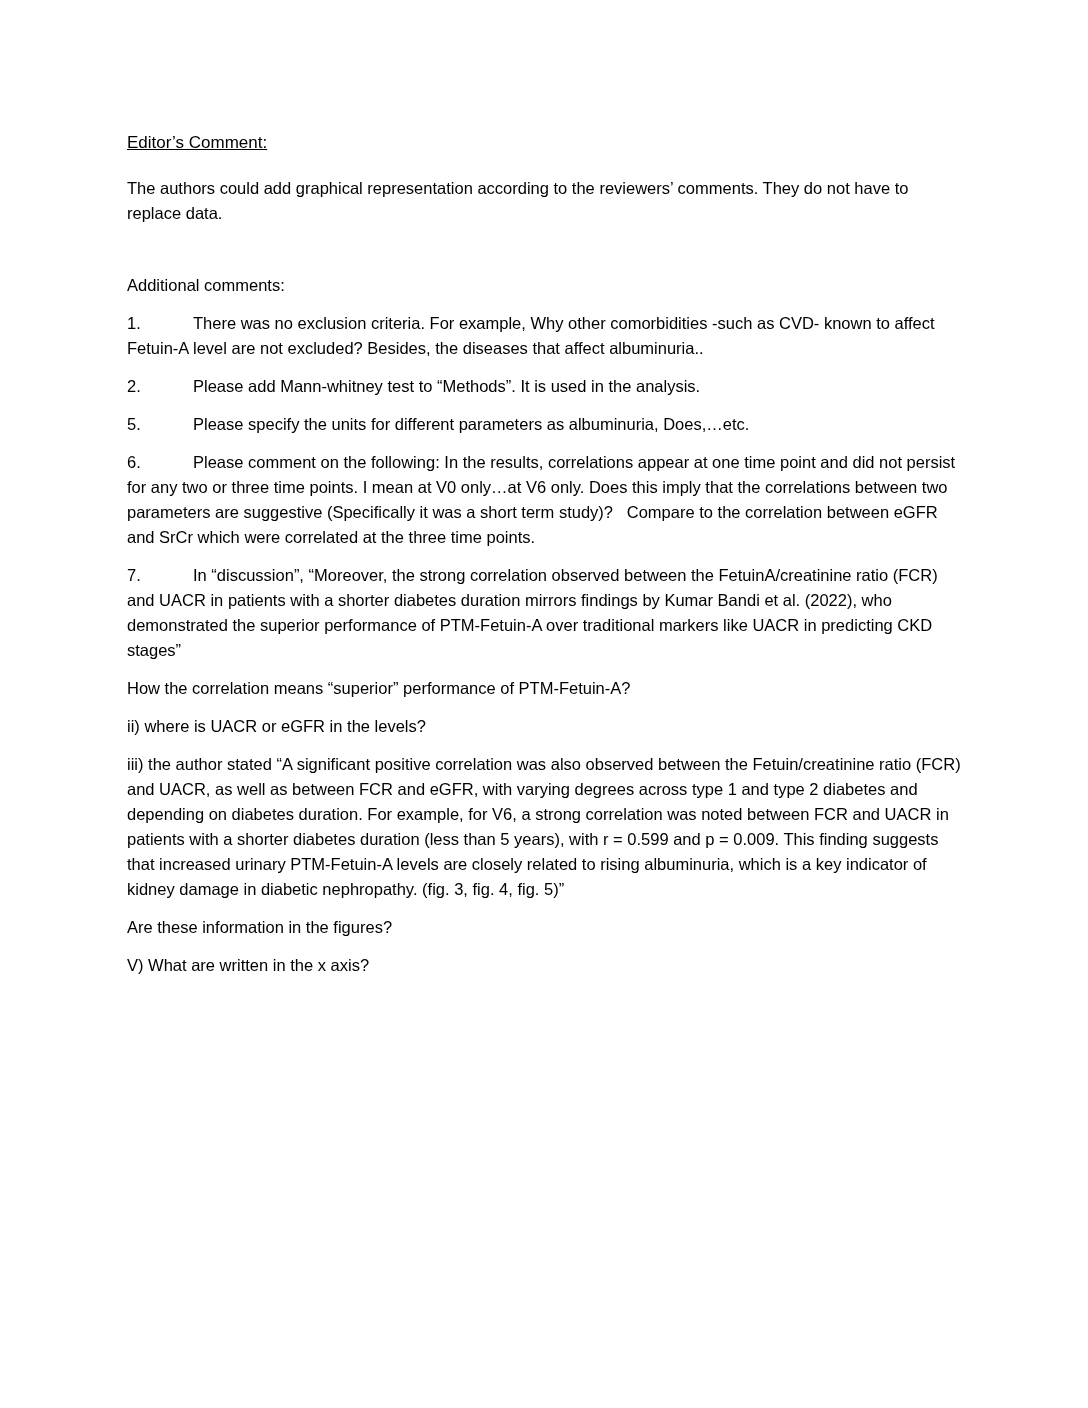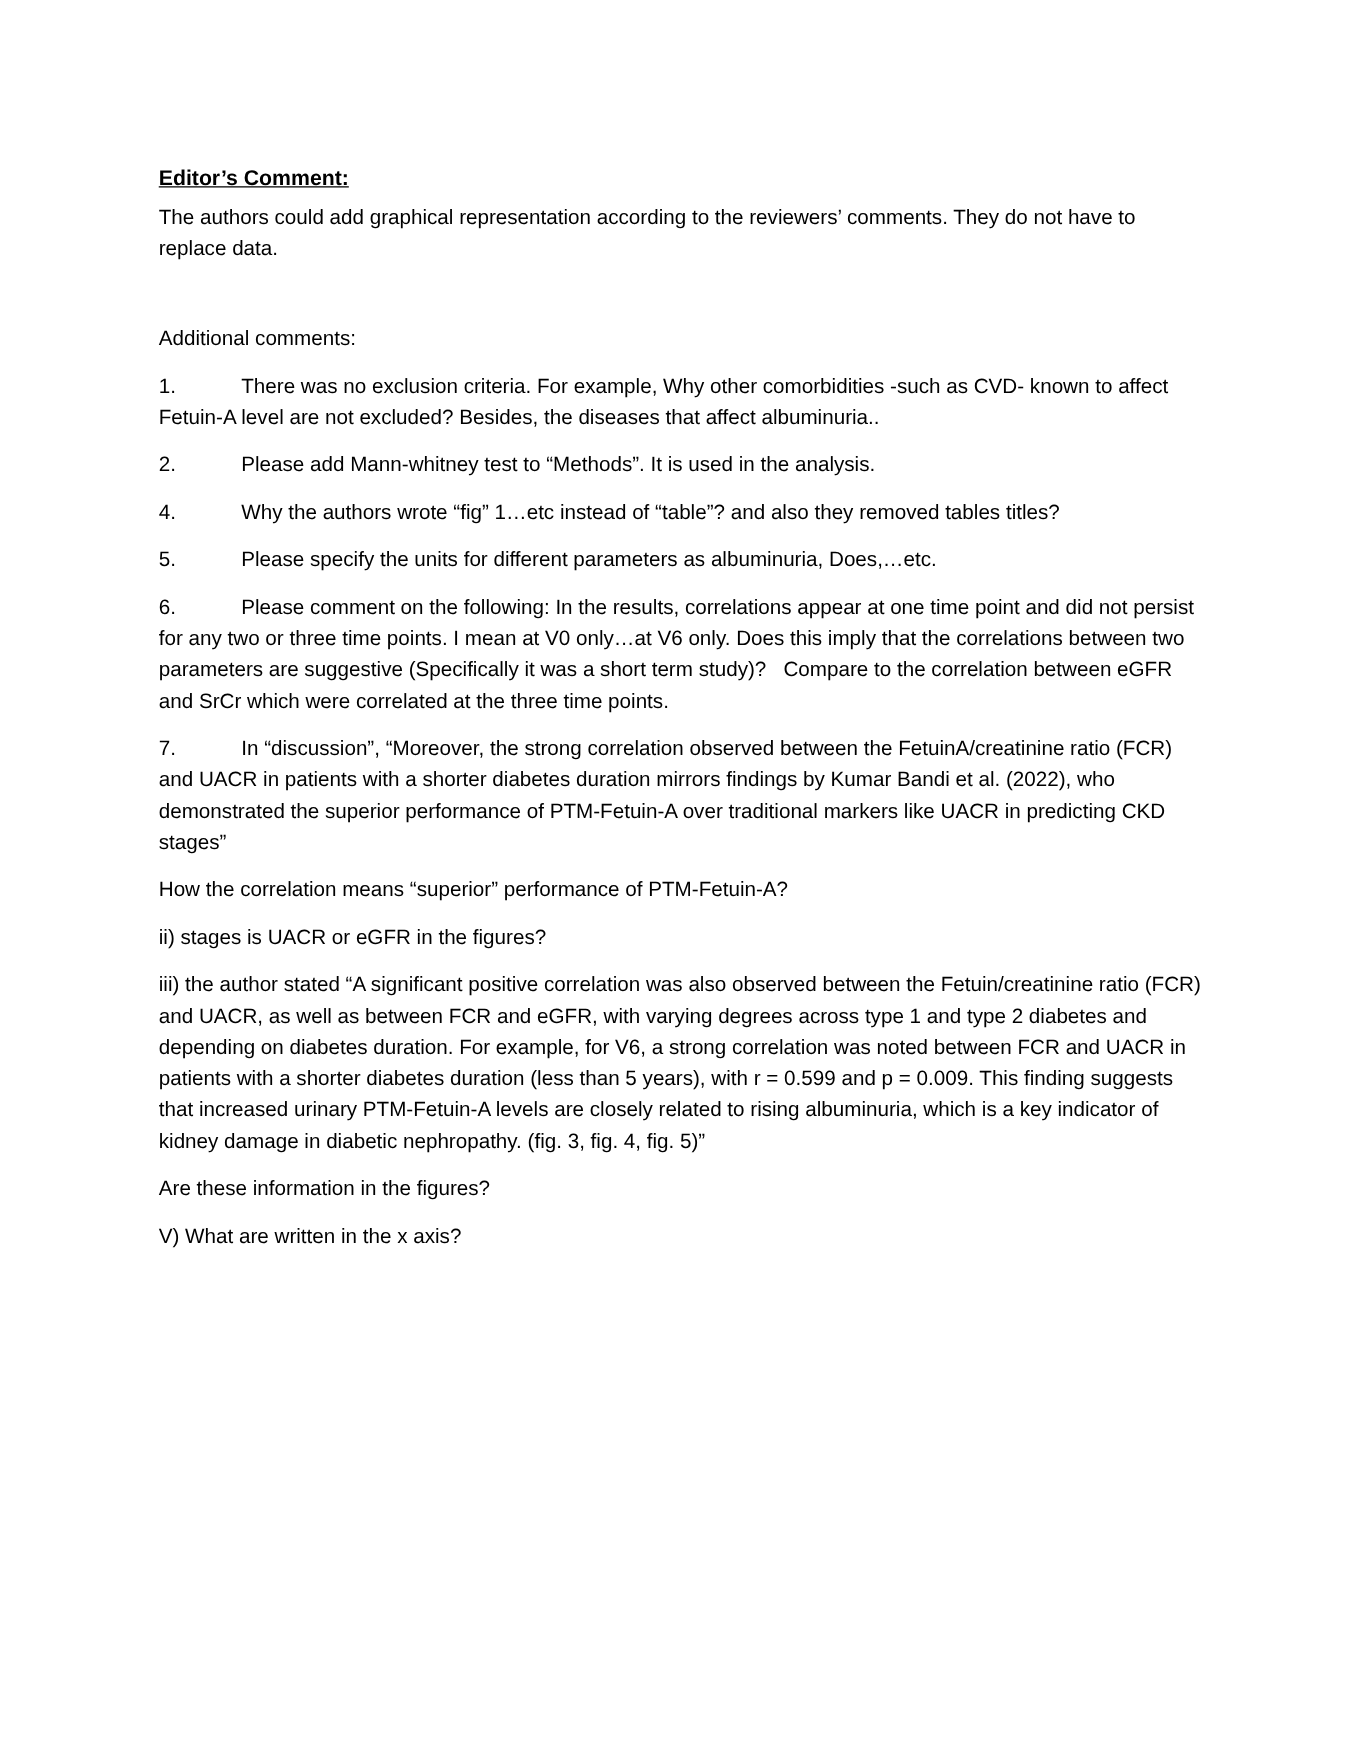--- a/index.html
+++ b/index.html
@@ -22,23 +22,23 @@
     background: #ffffff;
   }
   .para {
     font-size: 16.5px;
     line-height: 25px;
     margin: 0 0 13px 0;
     white-space: pre-wrap;
     word-wrap: break-word;
   }
   .heading {
-    font-weight: bold;
+    font-weight: normal;
     font-size: 17px;
-    margin-bottom: 7px;
+    margin-bottom: 21px;
   }
   .heading .txt {
     text-decoration: underline;
   }
   .num {
     display: inline-block;
     width: 66px;
     white-space: pre;
     vertical-align: top;
   }
@@ -57,33 +57,32 @@
 
   <div class="gap"></div>
 
   <p class="para">Additional comments:</p>
 
   <p class="para"><span class="num">1.</span><span>There was no exclusion criteria. For example, Why other comorbidities -such as CVD- known to affect Fetuin-A level are not excluded? Besides, the diseases that affect albuminuria..</span></p>
 
   <p class="para"><span class="num">2.</span><span>Please add Mann-whitney test to “Methods”. It is used in the analysis.</span></p>
 
 
-  <p class="para"><span class="num">4.</span><span>Why the authors wrote “fig” 1…etc instead of “table”? and also they removed tables titles?</span></p>
 
   <p class="para"><span class="num">5.</span><span>Please specify the units for different parameters as albuminuria, Does,…etc.</span></p>
 
   <p class="para"><span class="num">6.</span><span>Please comment on the following: In the results, correlations appear at one time point and did not persist for any two or three time points. I mean at V0 only…at V6 only. Does this imply that the correlations between two parameters are suggestive (Specifically it was a short term study)?   Compare to the correlation between eGFR and SrCr which were correlated at the three time points.</span></p>
 
   <p class="para"><span class="num">7.</span><span>In “discussion”, “Moreover, the strong correlation observed between the FetuinA/creatinine ratio (FCR) and UACR in patients with a shorter diabetes duration mirrors findings by Kumar Bandi et al. (2022), who demonstrated the superior performance of PTM-Fetuin-A over traditional markers like UACR in predicting CKD stages”</span></p>
 
   <p class="para">How the correlation means “superior” performance of PTM-Fetuin-A?</p>
 
 
 
-  <p class="para">ii) stages is UACR or eGFR in the figures?</p>
+  <p class="para">ii) where is UACR or eGFR in the levels?</p>
 
   <p class="para">iii) the author stated “A significant positive correlation was also observed between the Fetuin/creatinine ratio (FCR) and UACR, as well as between FCR and eGFR, with varying degrees across type 1 and type 2 diabetes and depending on diabetes duration. For example, for V6, a strong correlation was noted between FCR and UACR in patients with a shorter diabetes duration (less than 5 years), with r = 0.599 and p = 0.009. This finding suggests that increased urinary PTM-Fetuin-A levels are closely related to rising albuminuria, which is a key indicator of kidney damage in diabetic nephropathy. (fig. 3, fig. 4, fig. 5)”</p>
 
   <p class="para">Are these information in the figures?</p>
 
 
   <p class="para">V) What are written in the x axis?</p>
 
 </div>
 

